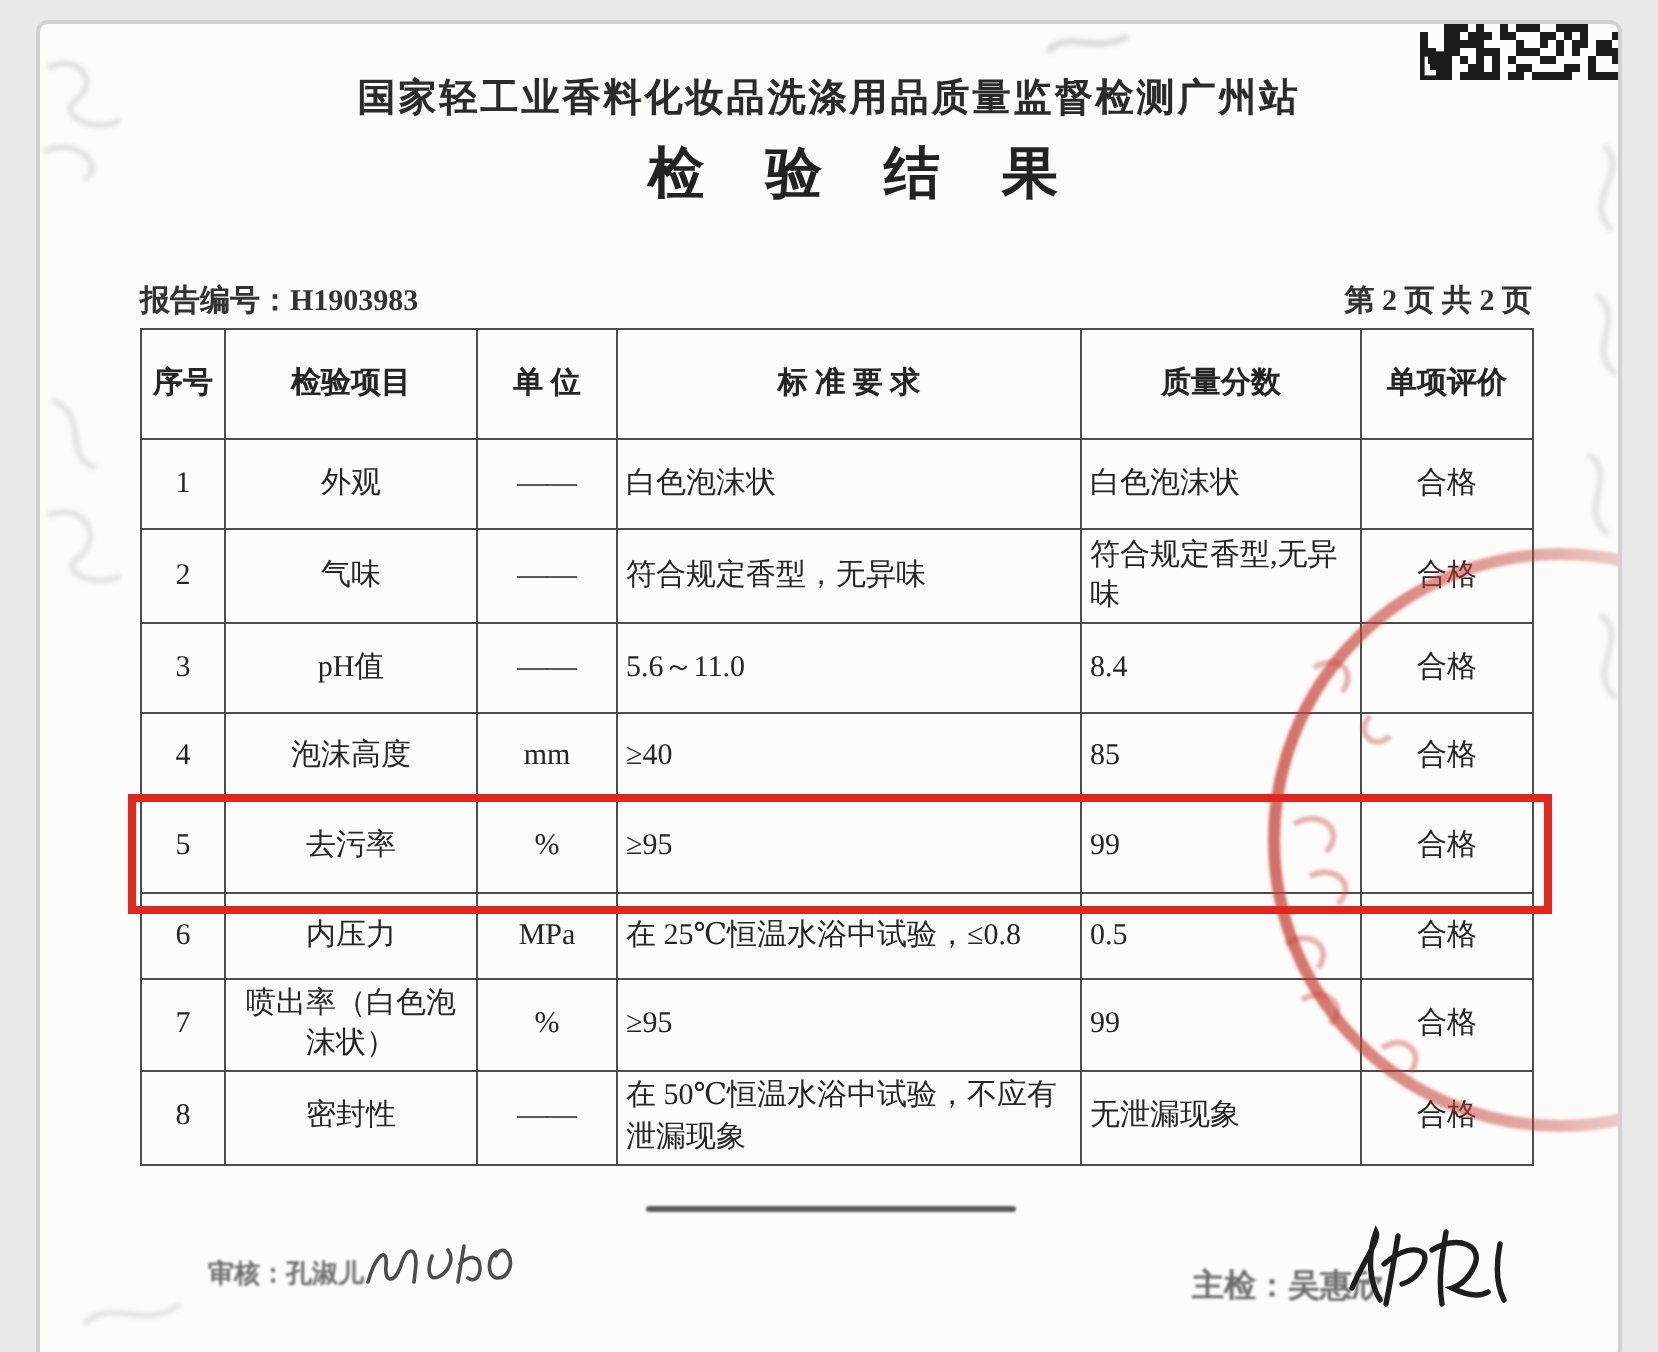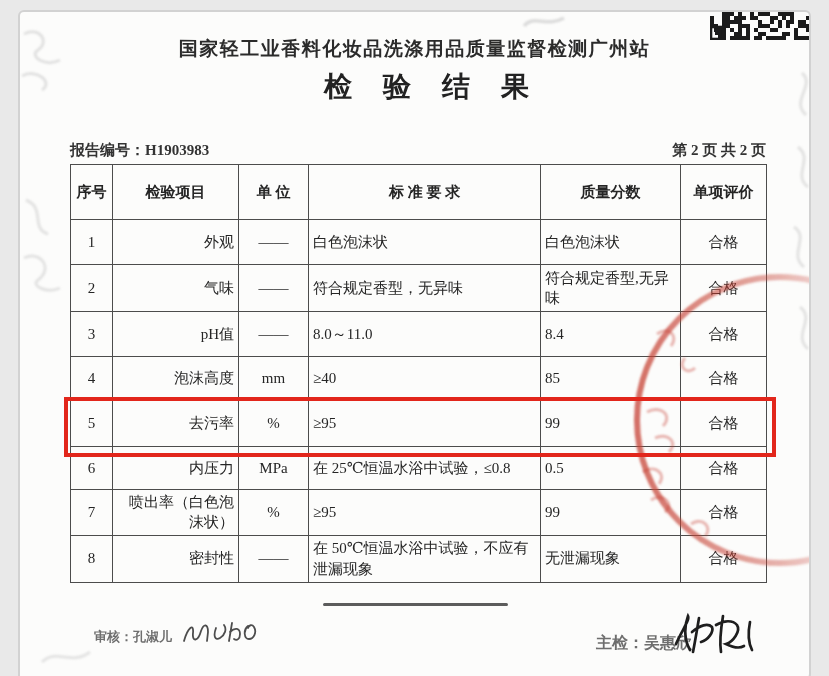--- a/index.html
+++ b/index.html
@@ -30,35 +30,35 @@
     border-collapse:collapse;table-layout:fixed;
     font-size:15px;color:#252525;
   }
   table.results th,table.results td{
     border:1.6px solid #4c4c4c;padding:2px 4px;line-height:1.35;
     overflow:hidden;
   }
   table.results th{font-weight:700;text-align:center;}
   table.results td{font-weight:500;}
   td.c-no,td.c-unit,td.c-eval{text-align:center;}
-  td.c-item{text-align:right;padding-left:12px;font-family:Liberation Serif, serif;}
+  td.c-item{text-align:center;padding-left:12px;font-family:Liberation Serif, serif;}
   td.c-std{text-align:left;padding-left:12px;}
   td.c-res{text-align:left;padding-left:10px;}
   .hl-box{
     position:absolute;left:44px;top:385px;width:704px;height:52px;
     border:4px solid #e2261b;z-index:6;pointer-events:none;
   }
   .stamp{position:absolute;left:575px;top:250px;z-index:4;pointer-events:none;}
   .qr{position:absolute;left:690px;top:0;z-index:3;}
   .sig-line{
     position:absolute;left:303px;top:591px;width:185px;height:2.5px;
     background:#5c5c5c;border-radius:2px;filter:blur(.4px);
   }
   .footer-label{position:absolute;font-weight:600;color:#6e6e6e;filter:blur(.55px);}
-  .fl-left{left:74px;top:616px;font-size:13px;}
+  .fl-left{left:84px;top:616px;font-size:13px;}
   .fl-right{left:576px;top:621px;font-size:16px;}
   .sig{position:absolute;}
   .sig-left{left:158px;top:603px;filter:blur(.3px);}
   .sig-right{left:646px;top:598px;filter:blur(.2px);}
   .wm{position:absolute;opacity:.5;filter:blur(1px);pointer-events:none;}
 </style>
 </head>
 <body>
 
 <div class="page">
@@ -219,21 +219,21 @@
       <td class="c-item">气味</td>
       <td class="c-unit">——</td>
       <td class="c-std">符合规定香型，无异味</td>
       <td class="c-res">符合规定香型,无异味</td>
       <td class="c-eval">合格</td>
     </tr>
     <tr style="height:45px">
       <td class="c-no">3</td>
       <td class="c-item">pH值</td>
       <td class="c-unit">——</td>
-      <td class="c-std">8.0～11.0</td>
+      <td class="c-std">5.6～11.0</td>
       <td class="c-res">8.4</td>
       <td class="c-eval">合格</td>
     </tr>
     <tr style="height:43px">
       <td class="c-no">4</td>
       <td class="c-item">泡沫高度</td>
       <td class="c-unit">mm</td>
       <td class="c-std">≥40</td>
       <td class="c-res">85</td>
       <td class="c-eval">合格</td>

